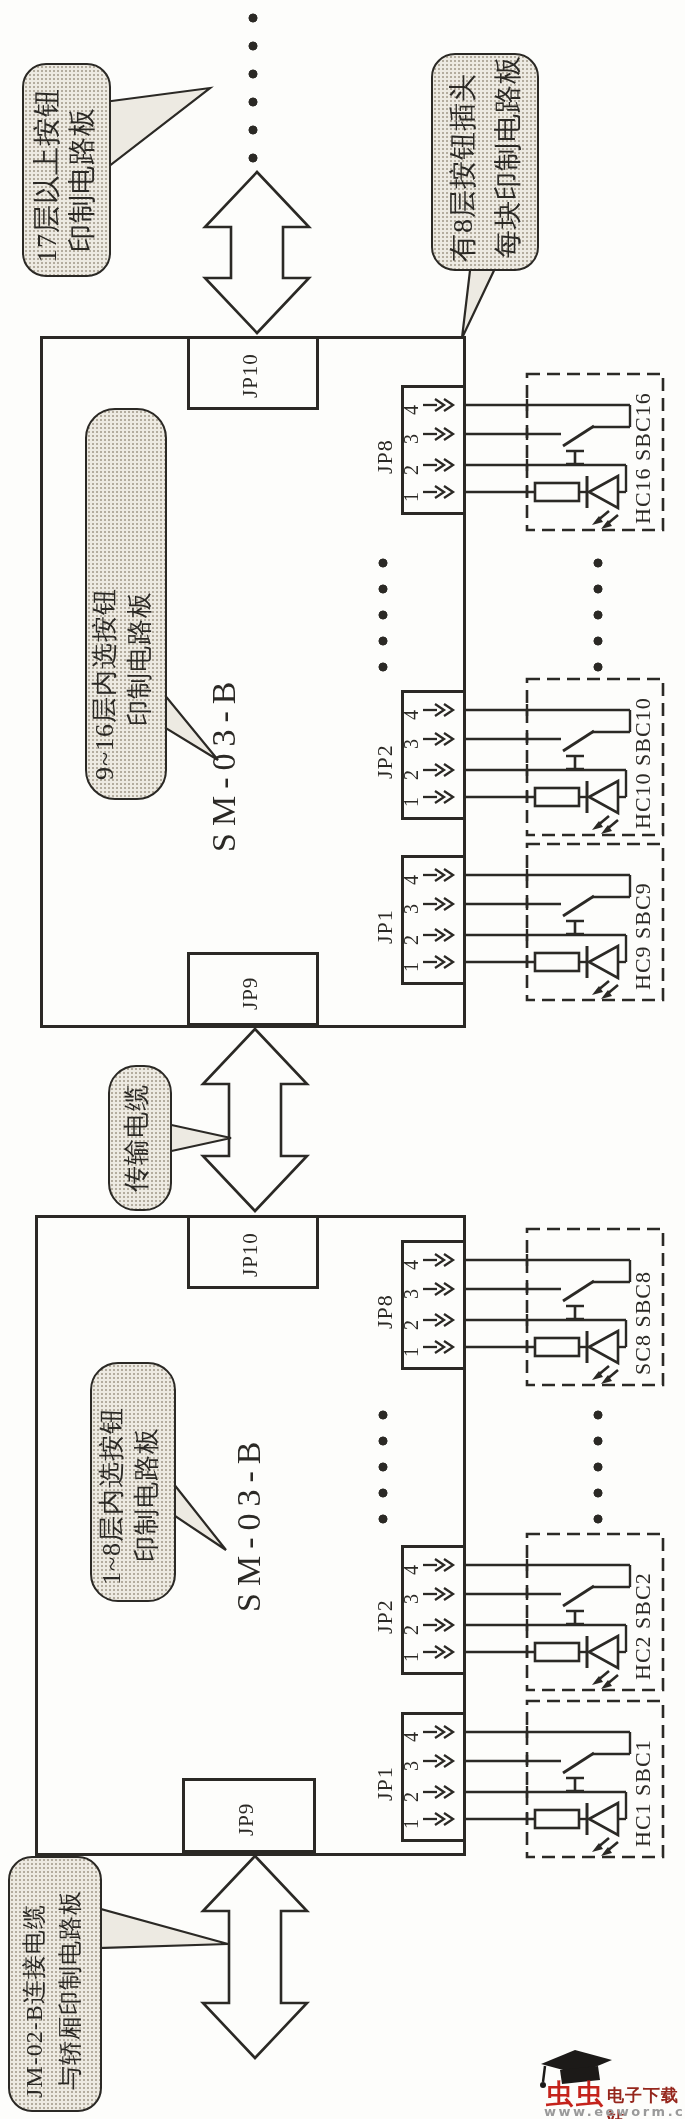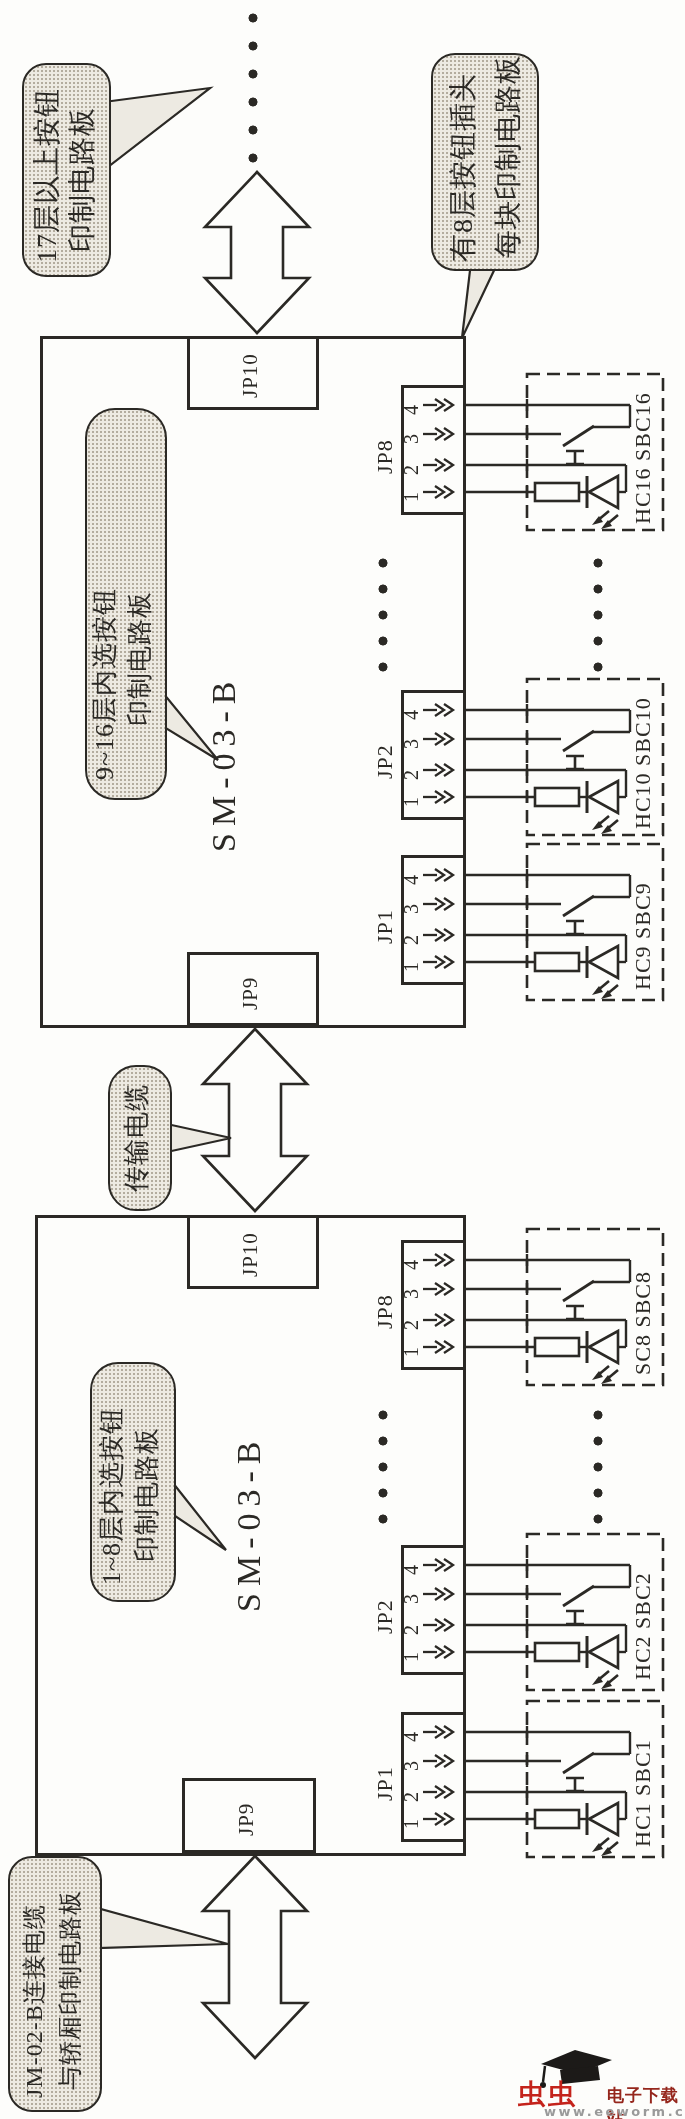--- a/index.html
+++ b/index.html
@@ -292,17 +292,17 @@
   <div class="bubble" style="left:8px;top:1856px;width:90px;height:252px;"></div>
   <div class="vt" style="left:58px;top:2090px;font-size:24px;">与轿厢印制电路板</div>
   <div class="vt" style="left:22px;top:2098px;font-size:24px;">JM-02-B连接电缆</div>
 
   <svg style="position:absolute;left:538px;top:2046px;width:80px;height:44px;overflow:visible;">
     <polygon points="3,18 37,4 74,14 40,28" fill="#1c1a18"></polygon>
     <polygon points="22,24 60,20 62,34 24,38" fill="#1c1a18"></polygon>
     <path d="M7,20 L5,36" stroke="#1c1a18" stroke-width="2.5" fill="none"></path>
     <circle cx="5" cy="39" r="3" fill="#1c1a18"></circle>
   </svg>
-  <div class="wm-site" style="left:518px;top:2076px;font-size:27px;color:#c4231b;letter-spacing:3px;">虫虫</div>
+  <div class="wm-site" style="left:546px;top:2076px;font-size:27px;color:#c4231b;letter-spacing:3px;">虫虫</div>
   <div class="wm-site" style="left:607px;top:2084px;font-size:17px;color:#95261c;letter-spacing:1px;">电子下载站</div>
   <div class="wm-site" style="left:544px;top:2104px;font-size:13px;color:#9a9a9a;letter-spacing:2.5px;">www.eeworm.com</div>
 
 </div>
 
 </body></html>

